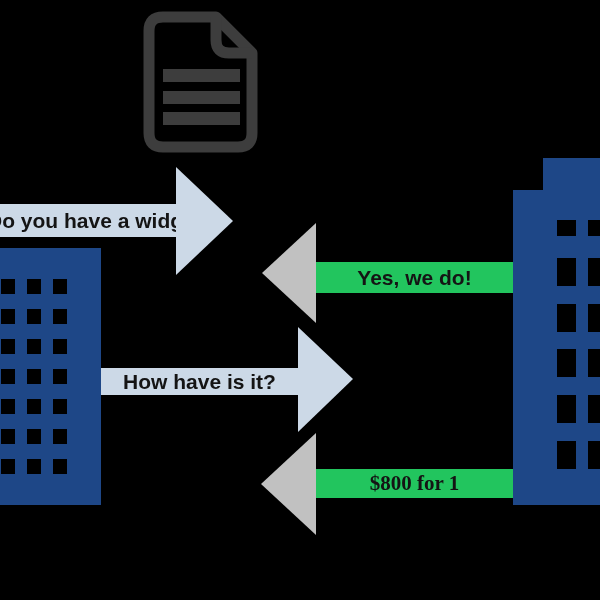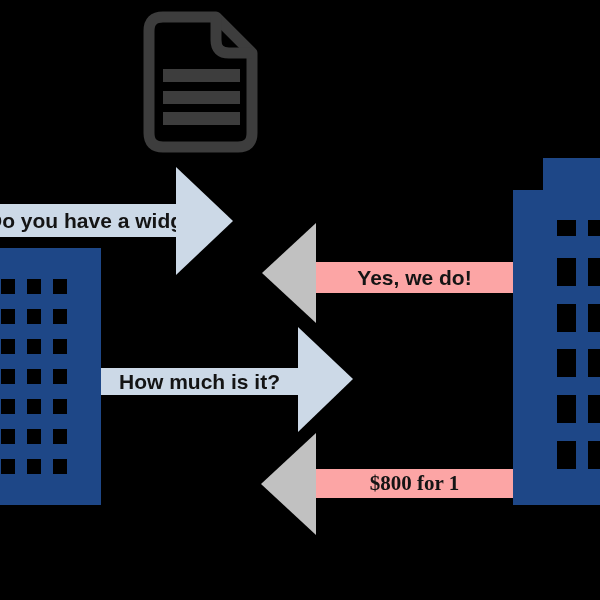--- a/index.html
+++ b/index.html
@@ -31,21 +31,21 @@
   .rb-win-main{
     left:557px;top:258px;width:50px;height:211px;
     background-image:
       repeating-linear-gradient(90deg, transparent 0 19px, #1e4787 19px 31px),
       repeating-linear-gradient(180deg, #000 0 28px, transparent 28px 45.7px);
   }
 
   
   .band{display:flex;align-items:center;justify-content:center;}
   .band.light{background:#ccd9e7;}
-  .band.gray{background:#fca5a5;}
+  .band.gray{background:#22c55e;}
   .label{color:#141414;font-size:21px;white-space:nowrap;line-height:1;}
 
   .a1-band{left:-20px;top:204px;width:196px;height:33px;justify-content:flex-start;padding-left:7px;}
   .a1-head{left:176px;top:167px;width:0;height:0;
     border-top:54px solid transparent;border-bottom:54px solid transparent;border-left:57px solid #ccd9e7;}
 
   .a2-band{left:316px;top:262px;width:197px;height:31px;}
   .a2-head{left:262px;top:223px;width:0;height:0;
     border-top:50px solid transparent;border-bottom:50px solid transparent;border-right:54px solid #c1c1c1;}
 
@@ -84,21 +84,21 @@
     <span class="label">Do you have a widget?</span>
   </div>
   <div class="abs a1-head"></div>
 
   <div class="abs a2-head"></div>
   <div class="abs band gray a2-band">
     <span class="label">Yes, we do!</span>
   </div>
 
   <div class="abs band light a3-band">
-    <span class="label">How much is it?</span>
+    <span class="label">How have is it?</span>
   </div>
   <div class="abs a3-head"></div>
 
   <div class="abs a4-head"></div>
   <div class="abs band gray a4-band">
     <span class="label">$800 for 1</span>
   </div>
 
 </div>
 

